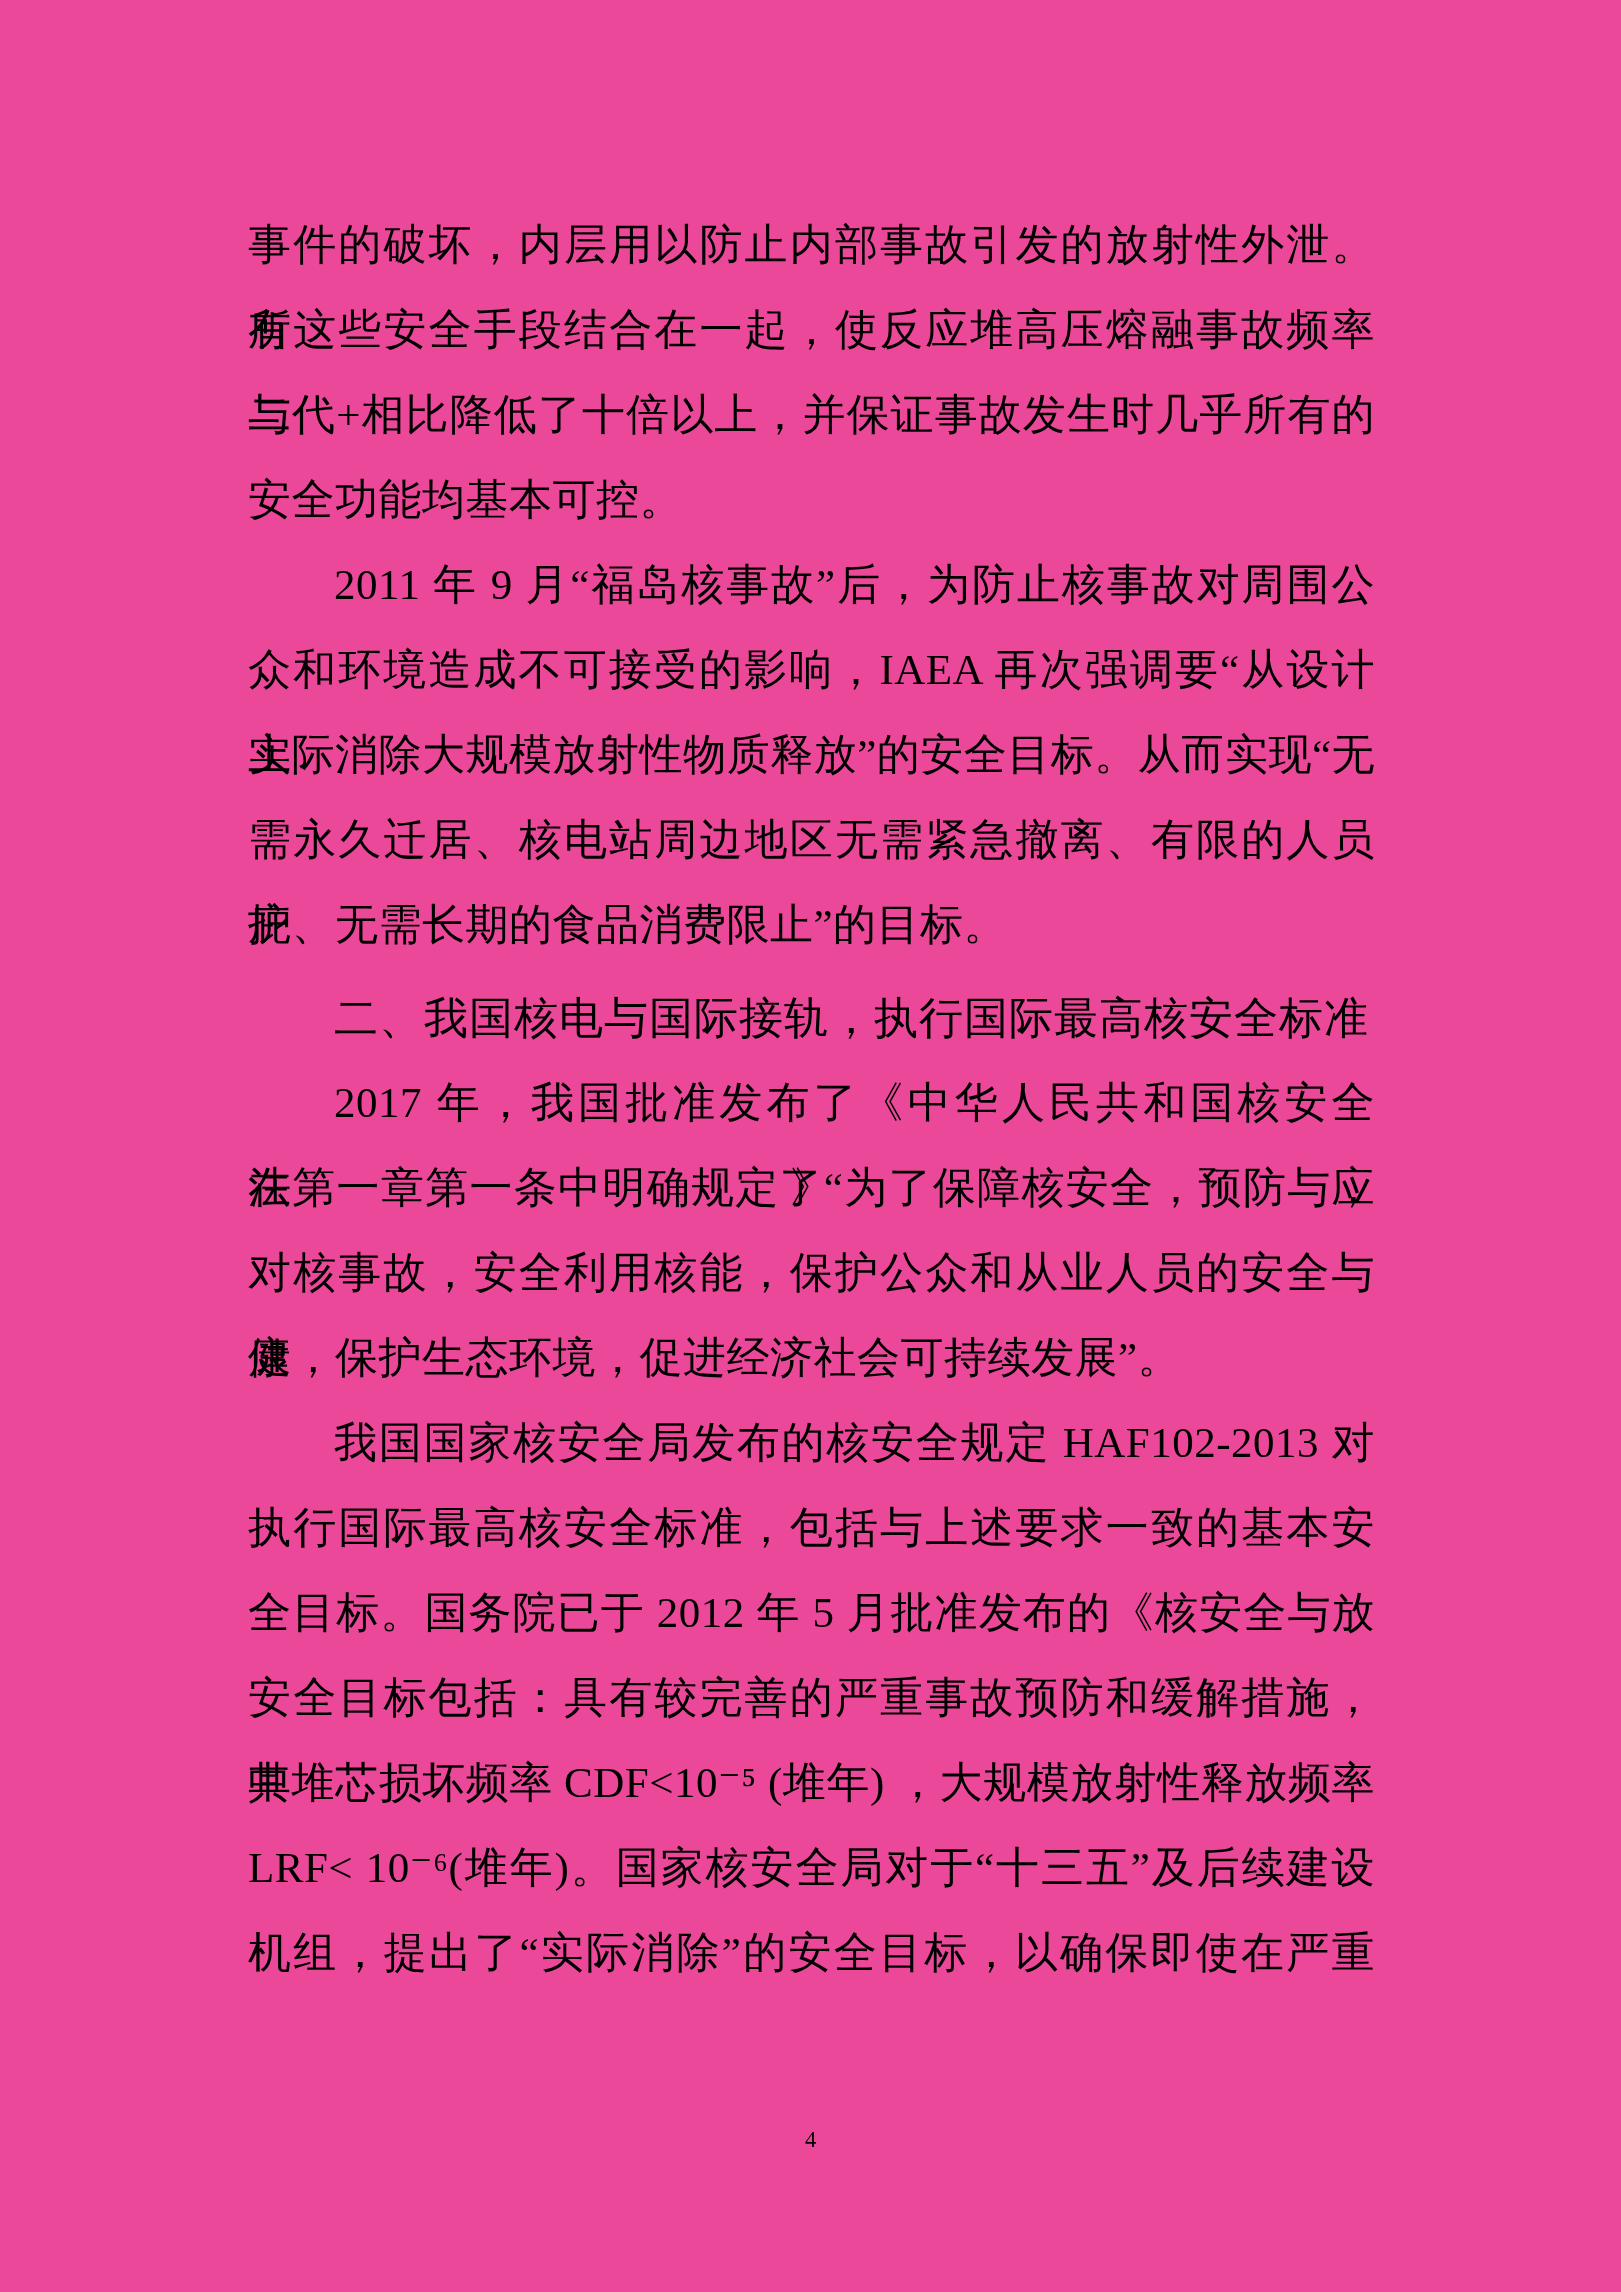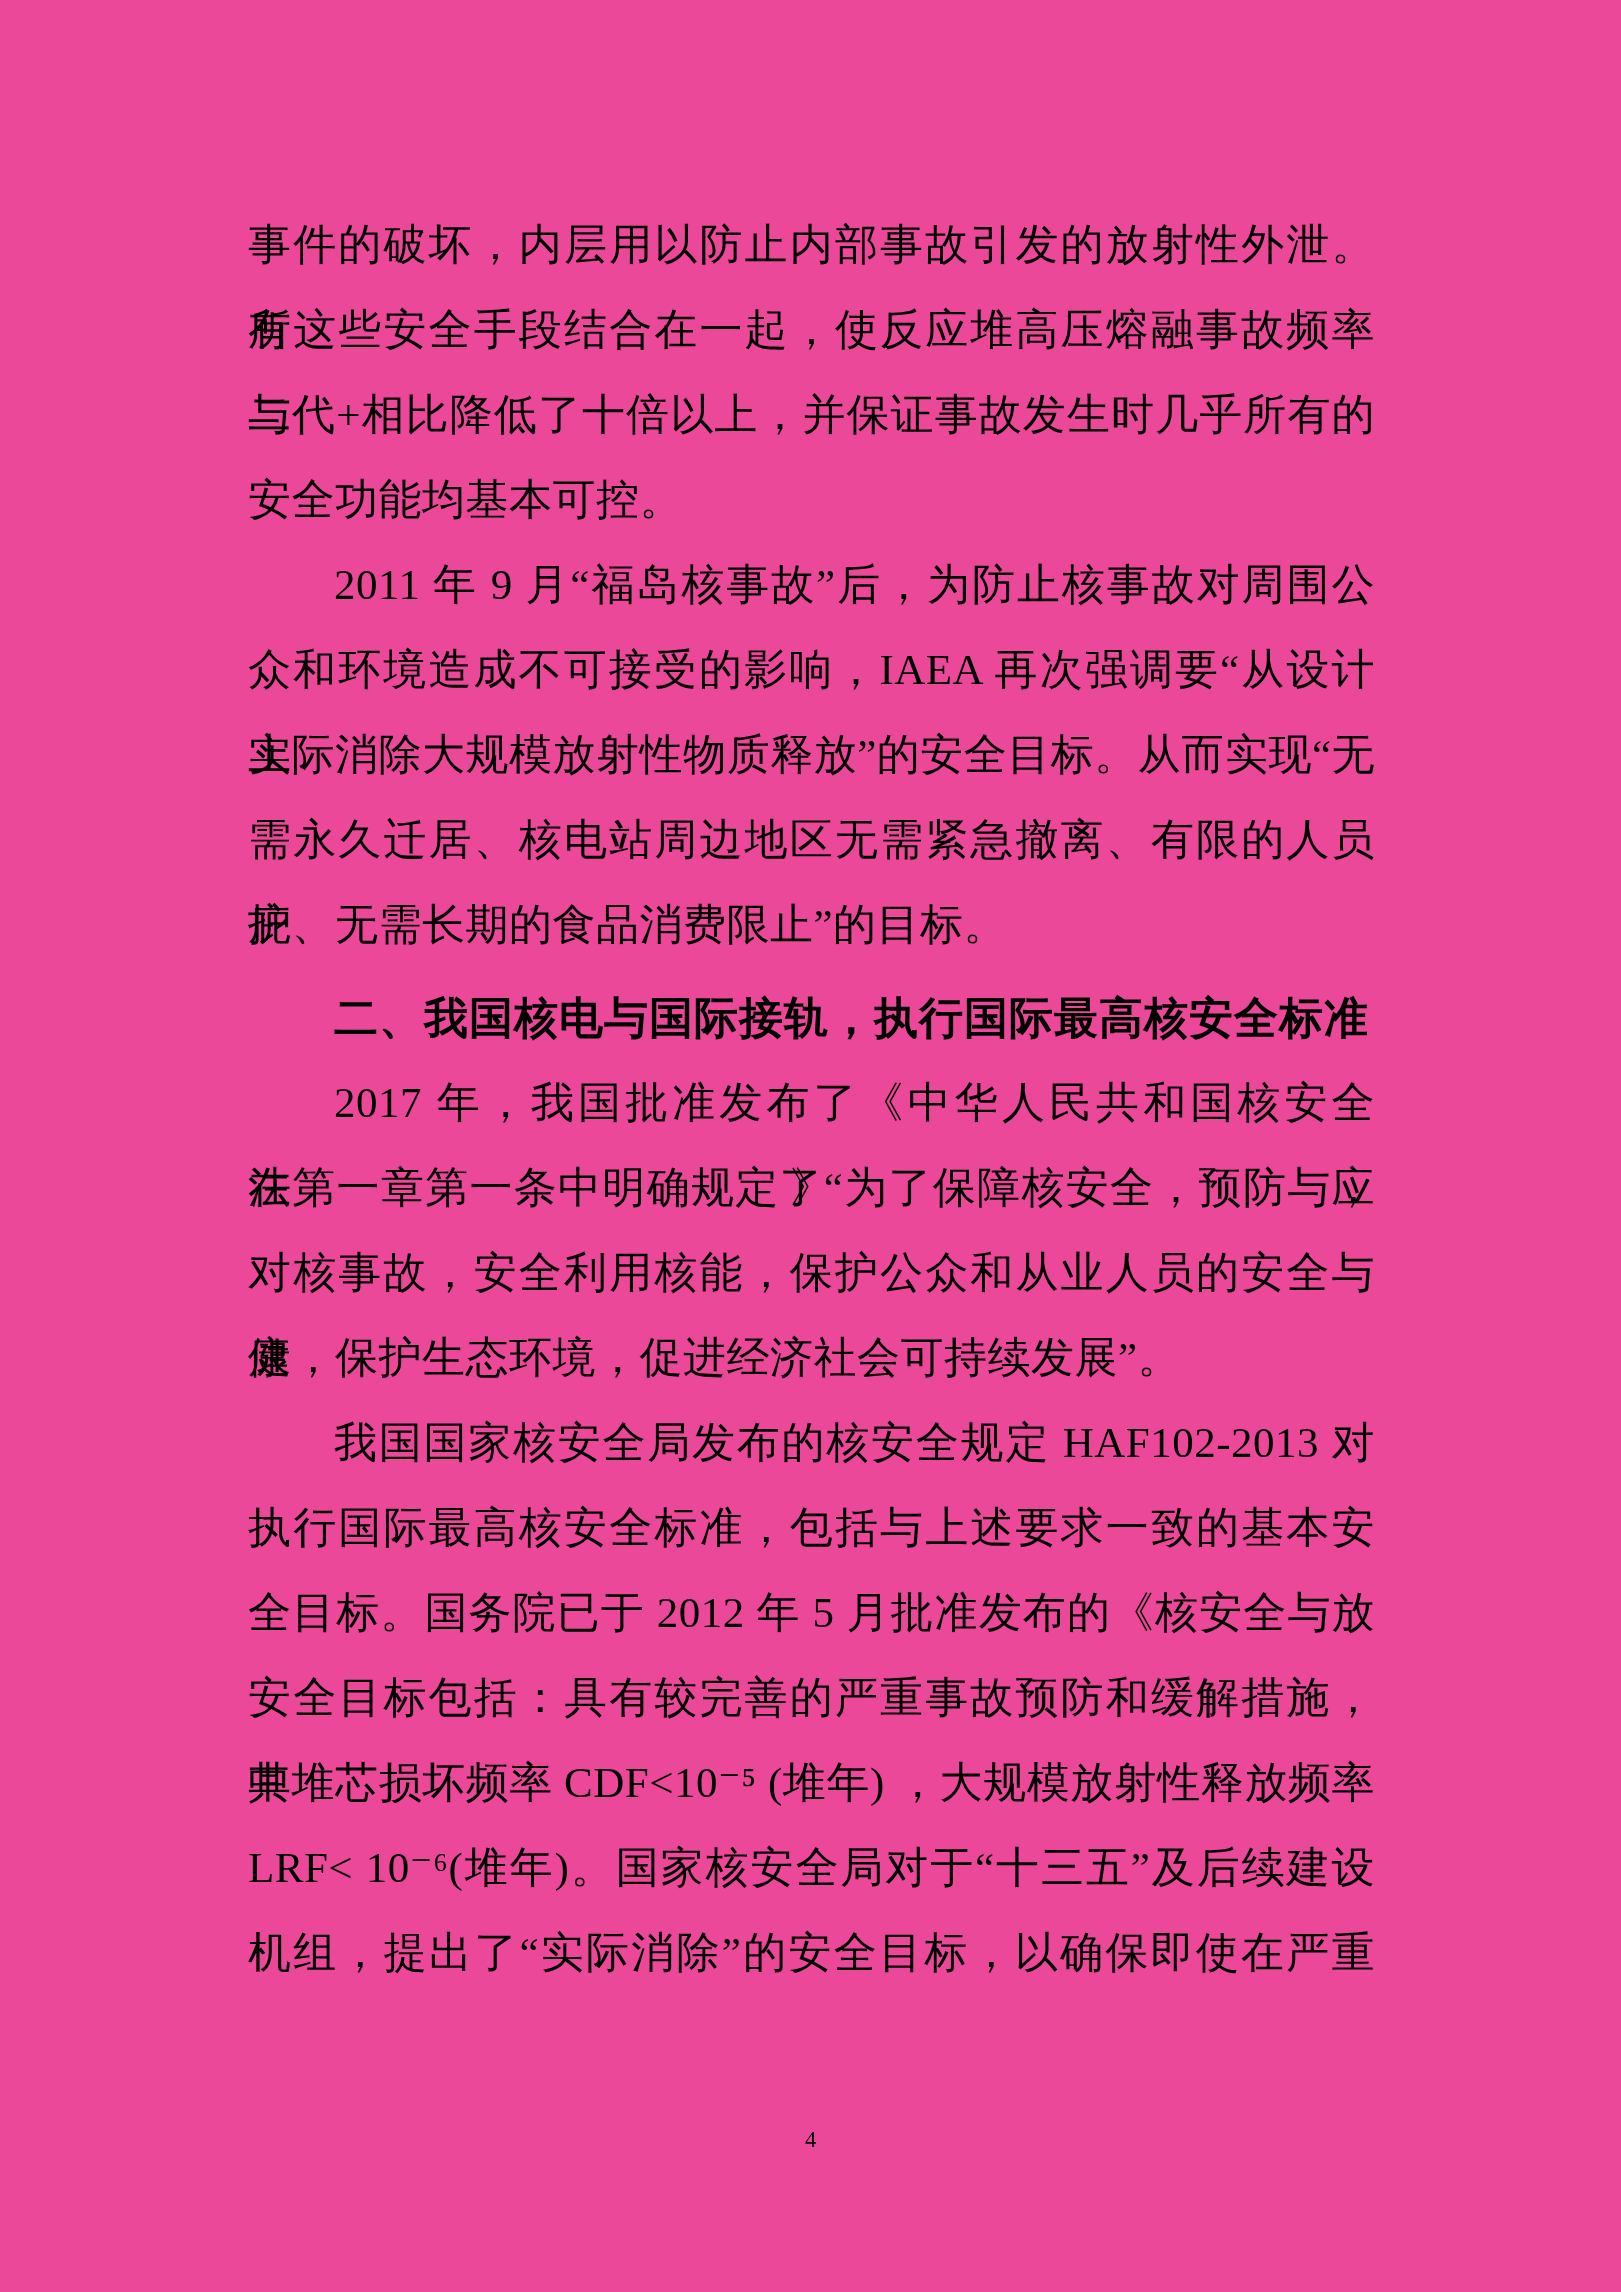--- a/index.html
+++ b/index.html
@@ -36,21 +36,21 @@
     text-align-last: justify;
   }
   .line.indent {
     text-indent: 86px;
   }
   .heading {
     height: 85px;
     line-height: 85px;
     margin-top: 7.8px;
     font-size: 44px;
-    font-weight: bold;
+    font-weight: normal;
     font-family: "Liberation Sans", "DejaVu Sans", sans-serif;
     text-indent: 86px;
     white-space: nowrap;
     letter-spacing: 1px;
   }
   .page-number {
     position: absolute;
     left: 0;
     top: 2129px;
     width: 100%;

